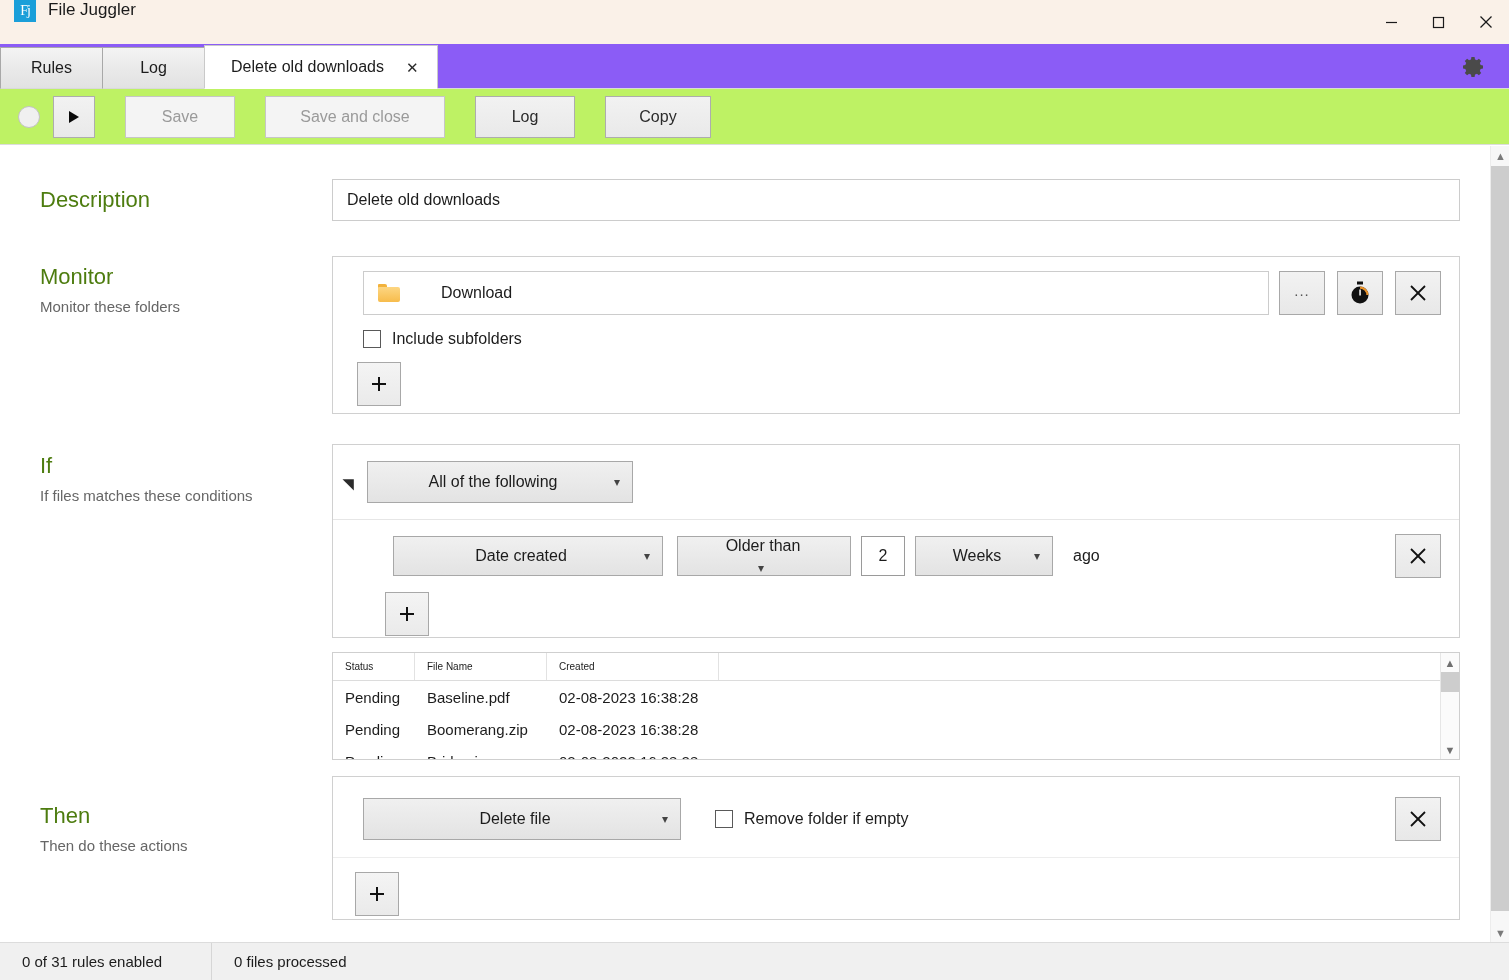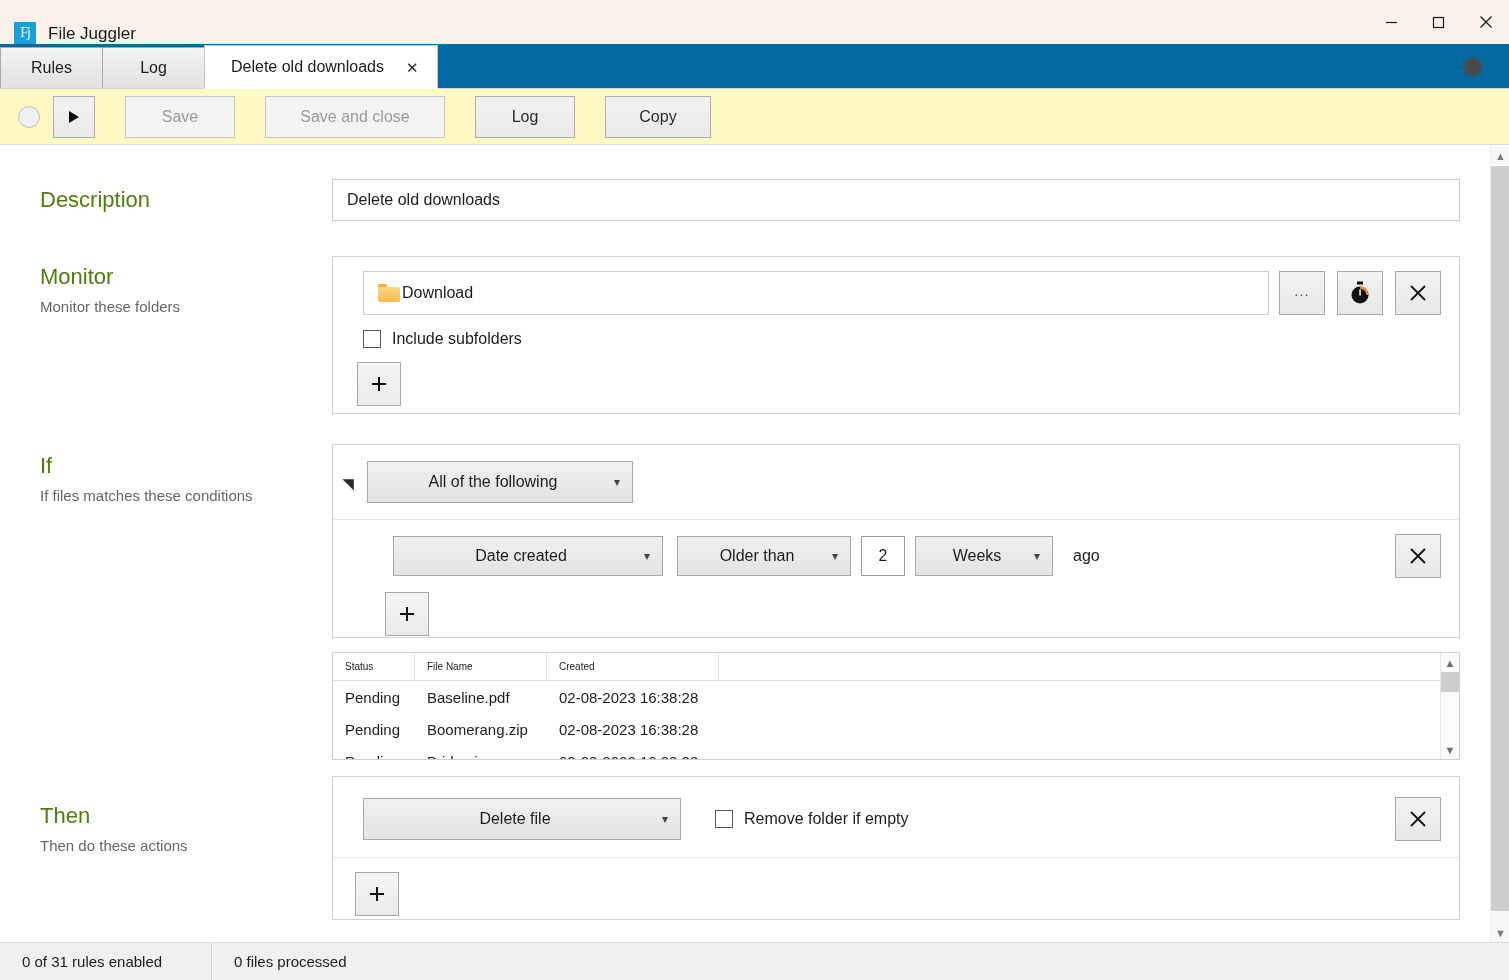--- a/index.html
+++ b/index.html
@@ -16,21 +16,21 @@
     width: 1509px; height: 980px;
     background: #ffffff;
     overflow: hidden;
   }
 
   
   .titlebar {
     position: absolute; left: 0; top: 0;
     width: 1509px; height: 44px;
     background: #faf1e8;
-    display: flex; align-items: flex-end;
+    display: flex; align-items: flex-start;
     border-bottom: 0;
   }
   .app-logo {
     margin-left: 14px;
     width: 22px; height: 22px;
     background: #1a9fd9;
     color: #ffffff;
     font-size: 14px;
     line-height: 22px;
     text-align: center;
@@ -50,21 +50,21 @@
     width: 47px; height: 44px;
     display: flex; align-items: center; justify-content: center;
     color: #1a1a1a;
   }
   .win-btn svg { display: block; }
 
   
   .tabstrip {
     position: absolute; left: 0; top: 44px;
     width: 1509px; height: 45px;
-    background: #0369a1;
+    background: #8b5cf6;
     display: flex; align-items: flex-end;
   }
   .tabstrip::after {
     content: ""; position: absolute;
     left: 0; right: 0; bottom: 0; height: 1px;
     background: #d9d9d9;
   }
   .tab {
     height: 42px;
     display: flex; align-items: center; justify-content: center;
@@ -95,21 +95,21 @@
   .gear-btn {
     position: absolute; right: 18px; top: 6px;
     width: 34px; height: 34px;
     display: flex; align-items: center; justify-content: center;
   }
 
   
   .toolbar {
     position: absolute; left: 0; top: 89px;
     width: 1509px; height: 56px;
-    background: #fef9c3;
+    background: #bef264;
     border-bottom: 1px solid #dcdcdc;
     display: flex; align-items: center;
     padding-left: 18px;
   }
   .status-dot {
     width: 22px; height: 22px;
     border: 1px solid #c2c2c2;
     border-radius: 50%;
     background: #f0f0f0;
     margin-right: 13px;
@@ -397,21 +397,21 @@
     </div>
 
     <div class="section" style="left:40px; top:119px; width:270px;">
       <div class="sec-title">Monitor</div>
       <div class="sec-sub">Monitor these folders</div>
     </div>
 
     <div class="panel" style="position:absolute; left:332px; top:110px; width:1128px; height:158px;">
       <div style="display:flex; align-items:flex-start; padding:14px 18px 0 30px;">
         <div style="flex:1;">
-          <div class="txtbox" style="height:44px;">
+          <div class="txtbox" style="height:44px;gap:39px;">
             <span class="folder-icon">
               <span class="tabtop"></span>
                 <span class="body"></span>
             </span>
             <span>Download</span>
           </div>
           <div class="chk" style="margin-top:15px;">
             <span class="box"></span>
             <span>Include subfolders</span>
           </div>
@@ -458,21 +458,21 @@
           <span class="chev">▾</span>
         </div>
       </div>
       <div style="height:1px; background:#e6e6e6; margin-top:16px;"></div>
 
       <div style="display:flex; align-items:center; padding:14px 0 0 60px;">
         <div class="combo" style="width:270px;">
           <span class="lbl">Date created</span>
           <span class="chev">▾</span>
         </div>
-        <div class="combo" style="width:174px; margin-left:14px;">
+        <div class="combo" style="width:174px; margin-left:14px;flex-direction:column;">
           <span class="lbl">Older than</span>
           <span class="chev">▾</span>
         </div>
         <div class="numbox" style="margin-left:10px;">
           <span>2</span>
         </div>
         <div class="combo" style="width:138px; margin-left:10px;">
           <span class="lbl">Weeks</span>
           <span class="chev">▾</span>
         </div>

